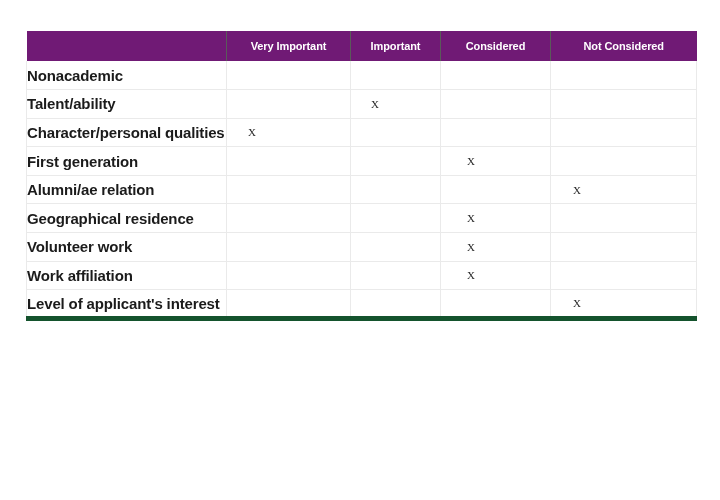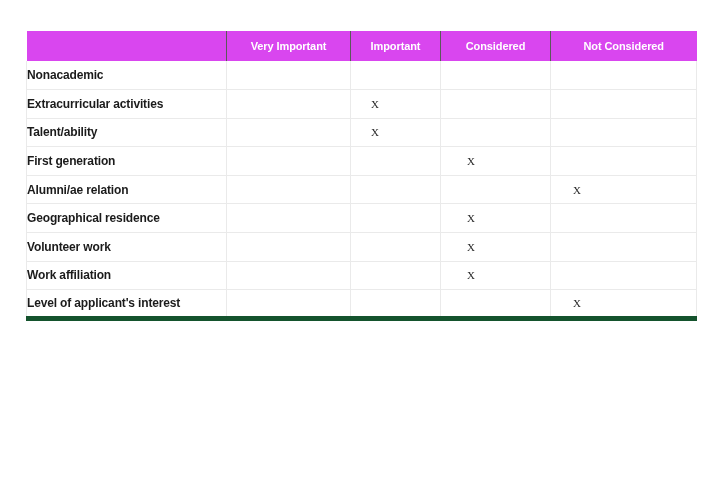--- a/index.html
+++ b/index.html
@@ -31,21 +31,21 @@
 
   
   .col-factor  { width: 200px; }
   .col-vi      { width: 124px; }
   .col-i       { width: 90px; text-align: center;  }
   .col-c       { width: 110px; }
   .col-nc      { width: 146px; }
 
   
   thead tr {
-    background: #d946ef;
+    background: #701a75;
   }
   thead th {
     height: 30px;
     color: #ffffff;
     font-size: 11px;
     font-weight: bold;
     letter-spacing: -0.1px;
     text-align: center;
     vertical-align: middle;
     border-right: 1px solid #5a5a5a;
@@ -66,21 +66,21 @@
     vertical-align: middle;
   }
   tbody td:last-child {
     border-right: 1px solid #eaeaea;
   }
   tbody tr:last-child td {
     border-bottom: 5px solid #14532d;
   }
 
   .factor-label {
-    font-size: 12px;
+    font-size: 15px;
     font-weight: bold;
     color: #1b1b1b;
     letter-spacing: -0.15px;
     padding-left: 16px;
     white-space: nowrap;
   }
 
   .mark-cell {
     font-size: 10.5px;
     color: #1b1b1b;
@@ -127,30 +127,30 @@
   </thead>
   <tbody>
       <tr>
         <td class="col-factor factor-label">Nonacademic</td>
         <td class="col-vi mark-cell"></td>
         <td class="col-i mark-cell"></td>
         <td class="col-c mark-cell"></td>
         <td class="col-nc mark-cell"></td>
       </tr>
       <tr>
-        <td class="col-factor factor-label">Extracurricular activities</td>
+        <td class="col-factor factor-label">Talent/ability</td>
         <td class="col-vi mark-cell"></td>
         <td class="col-i mark-cell"><span class="mark">X</span></td>
         <td class="col-c mark-cell"></td>
         <td class="col-nc mark-cell"></td>
       </tr>
       <tr>
-        <td class="col-factor factor-label">Talent/ability</td>
-        <td class="col-vi mark-cell"></td>
-        <td class="col-i mark-cell"><span class="mark">X</span></td>
+        <td class="col-factor factor-label">Character/personal qualities</td>
+        <td class="col-vi mark-cell"><span class="mark">X</span></td>
+        <td class="col-i mark-cell"></td>
         <td class="col-c mark-cell"></td>
         <td class="col-nc mark-cell"></td>
       </tr>
       <tr>
         <td class="col-factor factor-label">First generation</td>
         <td class="col-vi mark-cell"></td>
         <td class="col-i mark-cell"></td>
         <td class="col-c mark-cell"><span class="mark">X</span></td>
         <td class="col-nc mark-cell"></td>
       </tr>

